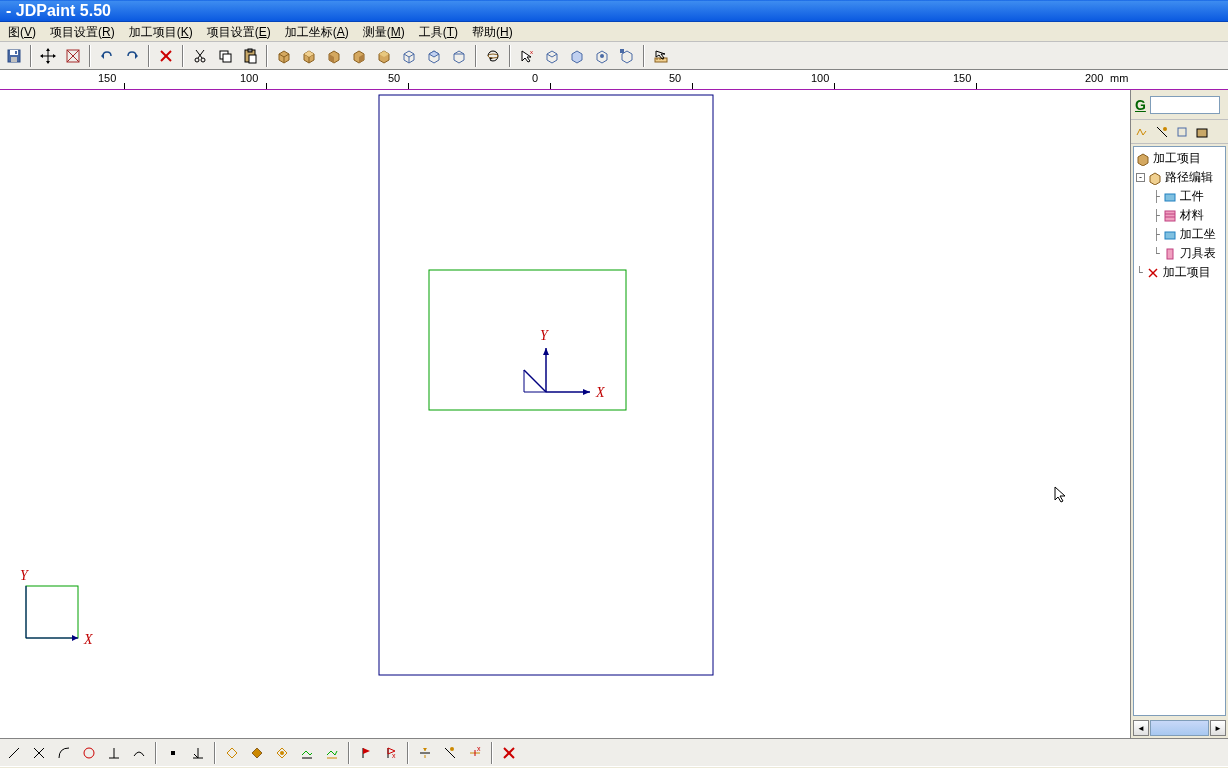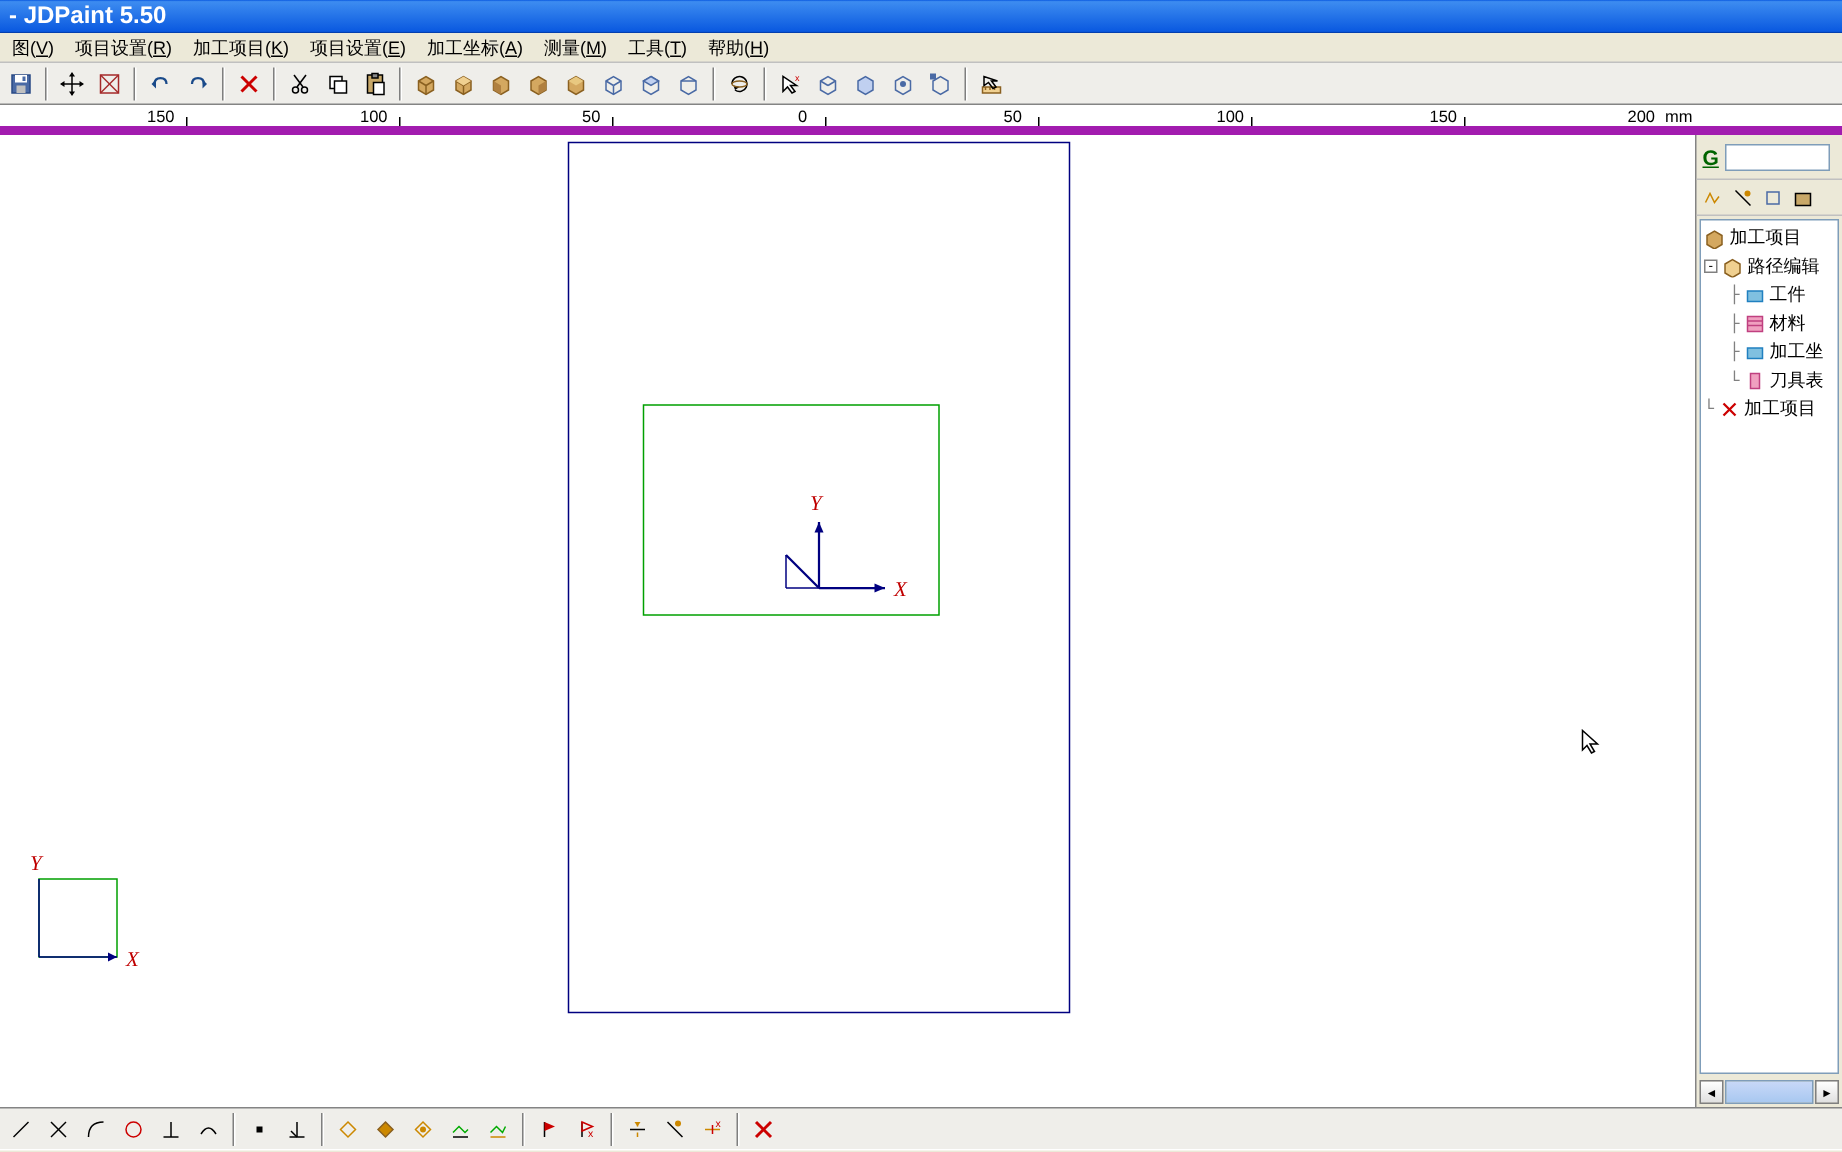--- a/index.html
+++ b/index.html
@@ -7,21 +7,21 @@
 .titlebar { height: 22px; background: linear-gradient(to bottom, #0a59e0, #3d8cf0 5%, #0a59e0 95%, #003399); color: white; display: flex; align-items: center; padding-left: 6px; font-size: 16px; font-weight: bold; }
 .menubar { height: 20px; background: #ece9d8; border-bottom: 1px solid #c0c0c0; display: flex; align-items: flex-start; padding-left: 2px; gap: 2px; }
 .menuitem { padding: 2px 6px; cursor: default; white-space: nowrap; }
 .menuitem u { text-decoration: underline; }
 .toolbar { height: 28px; background: #efeeea; border-bottom: 1px solid #848484; display: flex; align-items: center; padding-left: 2px; gap: 1px; }
 .tbtn { width: 24px; height: 24px; display: flex; align-items: center; justify-content: center; border: 1px solid transparent; cursor: default; }
 .tbtn svg { width: 16px; height: 16px; }
 .tsep { width: 2px; height: 22px; border-left: 1px solid #7f7f7f; border-right: 1px solid #fff; margin: 0 3px; }
 .workspace { display: flex; height: calc(100vh - 22px - 20px - 28px - 28px - 22px); background: #fff; }
 .ruler-corner { width: 0; height: 20px; background: #fff; }
-.ruler-h { height: 20px; background: #fff; border-bottom: 6px solid #a21caf; position: relative; flex: 1; }
+.ruler-h { height: 20px; background: #fff; border-bottom: 1px solid #a21caf; position: relative; flex: 1; }
 .ruler-h .tick { position: absolute; top: 2px; font-size: 11px; color: #000; }
 .ruler-h .tickmark { position: absolute; bottom: 0; width: 1px; height: 6px; background: #000; }
 .canvas-area { flex: 1; background: #fff; position: relative; overflow: hidden; }
 .canvas-main { position: absolute; inset: 0; }
 .side-panel { width: 98px; background: #ece9d8; border-left: 1px solid #848484; display: flex; flex-direction: column; }
 .side-input-row { height: 30px; padding: 4px; display: flex; align-items: center; gap: 4px; border-bottom: 1px solid #c0c0c0; }
 .side-input-row .g-label { color: #006400; font-weight: bold; text-decoration: underline; font-size: 14px; }
 .side-input-row input { width: 70px; height: 18px; border: 1px solid #7f9db9; font-size: 11px; }
 .side-mini-tb { height: 24px; display: flex; align-items: center; gap: 2px; padding: 2px; border-bottom: 1px solid #c0c0c0; }
 .side-mini-tb .tbtn { width: 18px; height: 18px; }

